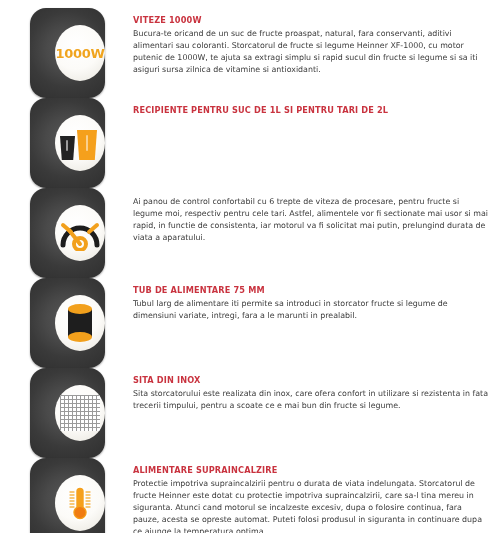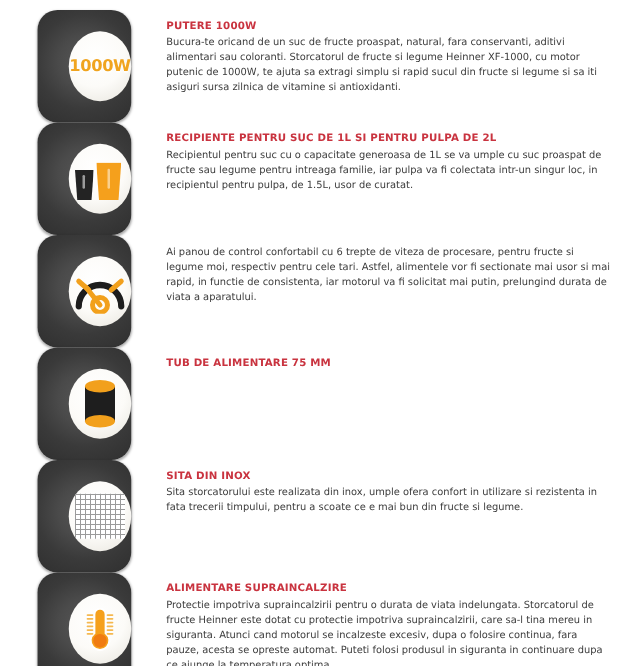--- a/index.html
+++ b/index.html
@@ -172,37 +172,36 @@
 
 <div id="feature-list">
 
   <div class="feature-row">
     <div class="icon-tile">
       <div class="icon-disc">
         <span class="watt-text">1000W</span>
       </div>
     </div>
     <div class="feature-text">
-      <p class="feature-title">PUTERE 1000W</p>
+      <p class="feature-title">VITEZE 1000W</p>
       <p class="feature-desc">Bucura-te oricand de un suc de fructe proaspat, natural, fara conservanti, aditivi alimentari sau coloranti. Storcatorul de fructe si legume Heinner XF-1000, cu motor putenic de 1000W, te ajuta sa extragi simplu si rapid sucul din fructe si legume si sa iti asiguri sursa zilnica de vitamine si antioxidanti.</p>
     </div>
   </div>
 
   <div class="feature-row">
     <div class="icon-tile">
       <div class="icon-disc">
         <div class="cups">
           <div class="cup cup-dark"></div>
           <div class="cup cup-orange"></div>
         </div>
       </div>
     </div>
     <div class="feature-text">
-      <p class="feature-title">RECIPIENTE PENTRU SUC DE 1L SI PENTRU PULPA DE 2L</p>
-      <p class="feature-desc">Recipientul pentru suc cu o capacitate generoasa de 1L se va umple cu suc proaspat de fructe sau legume pentru intreaga familie, iar pulpa va fi colectata intr-un singur loc, in recipientul pentru pulpa, de 1.5L, usor de curatat.</p>
+      <p class="feature-title">RECIPIENTE PENTRU SUC DE 1L SI PENTRU TARI DE 2L</p>
     </div>
   </div>
 
   <div class="feature-row">
     <div class="icon-tile">
       <div class="icon-disc">
         <div class="dial">
           <svg width="46" height="36" viewBox="0 0 46 36">
             <path d="M6 30 A17 17 0 0 1 40 30" fill="none" stroke="#1d1d1d" stroke-width="5" stroke-linecap="round"></path>
             <line x1="6" y1="10" x2="14" y2="17" stroke="#f2a01c" stroke-width="4" stroke-linecap="round"></line>
@@ -223,32 +222,33 @@
       <div class="icon-disc">
         <div class="tube">
           <div class="tube-body"></div>
           <div class="tube-top"></div>
           <div class="tube-bottom"></div>
         </div>
       </div>
     </div>
     <div class="feature-text">
       <p class="feature-title">TUB DE ALIMENTARE 75 MM</p>
+      <p class="feature-desc">Tubul larg de alimentare iti permite sa introduci in storcator fructe si legume de dimensiuni variate, intregi, fara a le marunti in prealabil.</p>
     </div>
   </div>
 
   <div class="feature-row">
     <div class="icon-tile">
       <div class="icon-disc">
         <div class="mesh"></div>
       </div>
     </div>
     <div class="feature-text">
       <p class="feature-title">SITA DIN INOX</p>
-      <p class="feature-desc">Sita storcatorului este realizata din inox, umple ofera confort in utilizare si rezistenta in fata trecerii timpului, pentru a scoate ce e mai bun din fructe si legume.</p>
+      <p class="feature-desc">Sita storcatorului este realizata din inox, care ofera confort in utilizare si rezistenta in fata trecerii timpului, pentru a scoate ce e mai bun din fructe si legume.</p>
     </div>
   </div>
 
   <div class="feature-row">
     <div class="icon-tile">
       <div class="icon-disc">
         <div class="thermo">
           <svg width="40" height="40" viewBox="0 0 40 40">
             <path d="M20 4 a4.5 4.5 0 0 1 4.5 4.5 v15 a7.5 7.5 0 1 1 -9 0 v-15 A4.5 4.5 0 0 1 20 4 z" fill="#f5a01c" stroke="#ffffff" stroke-width="1.6"></path>
             <circle cx="20" cy="29.5" r="5.4" fill="#f07c12"></circle>

